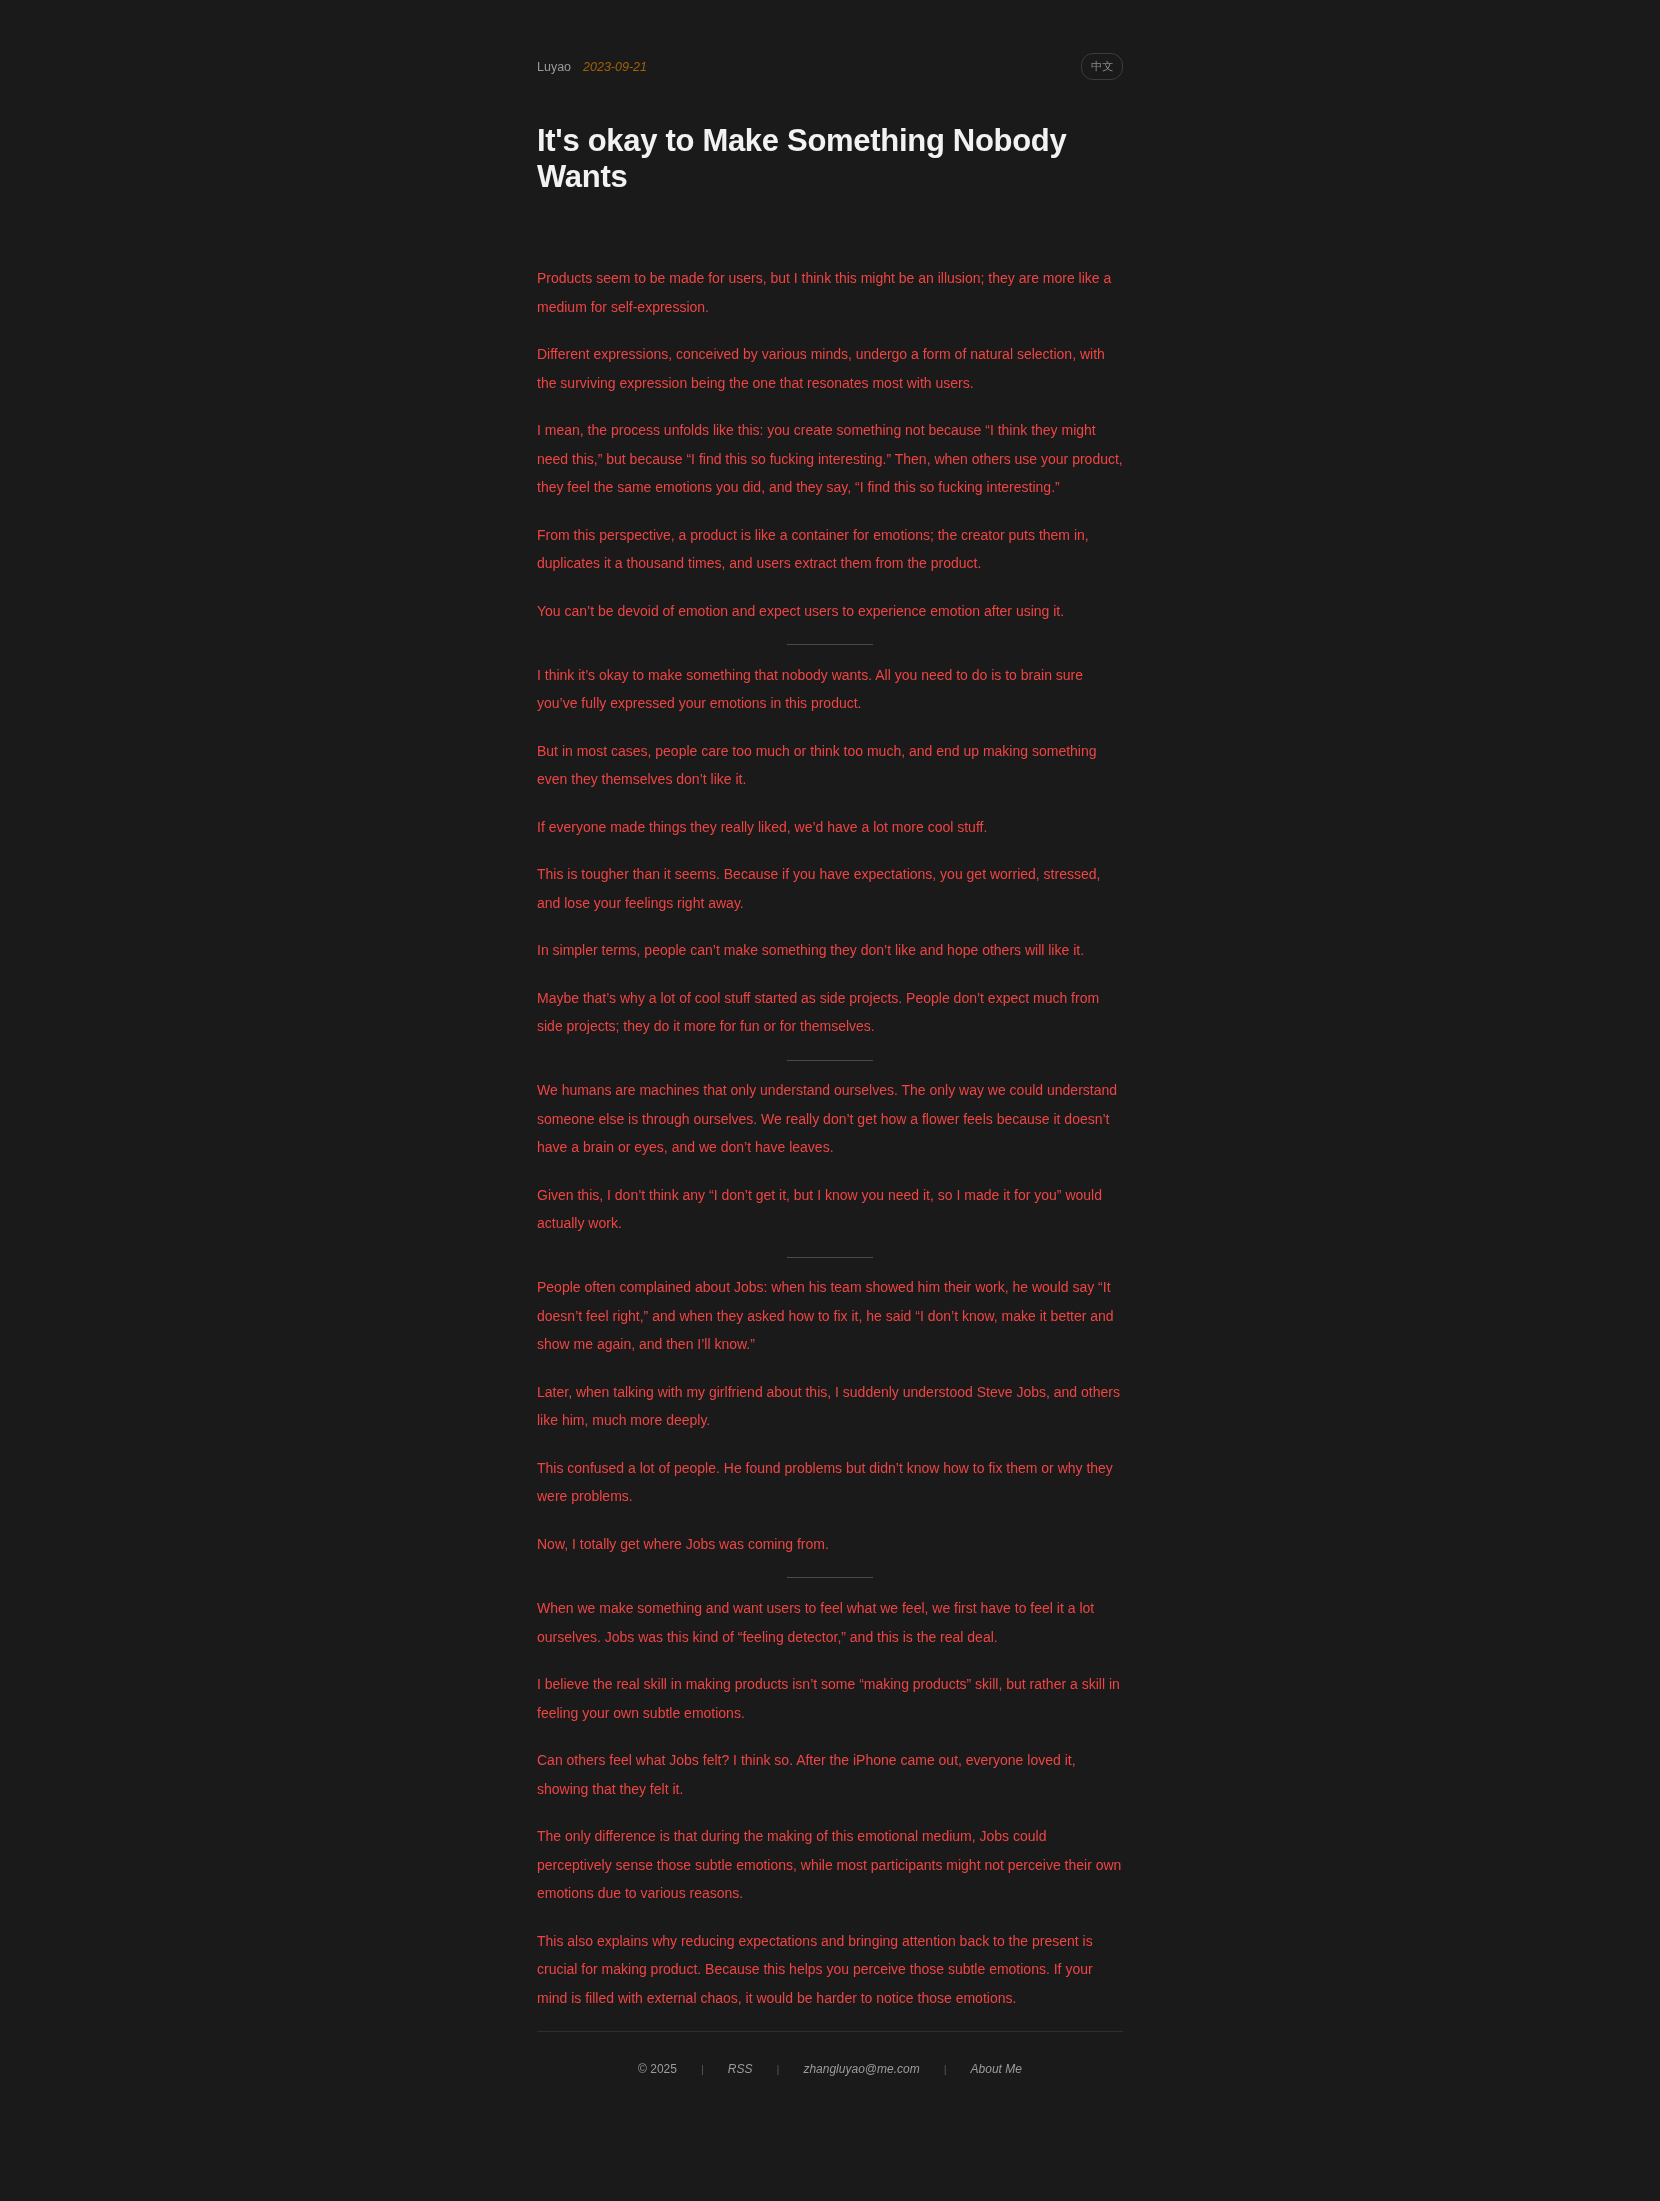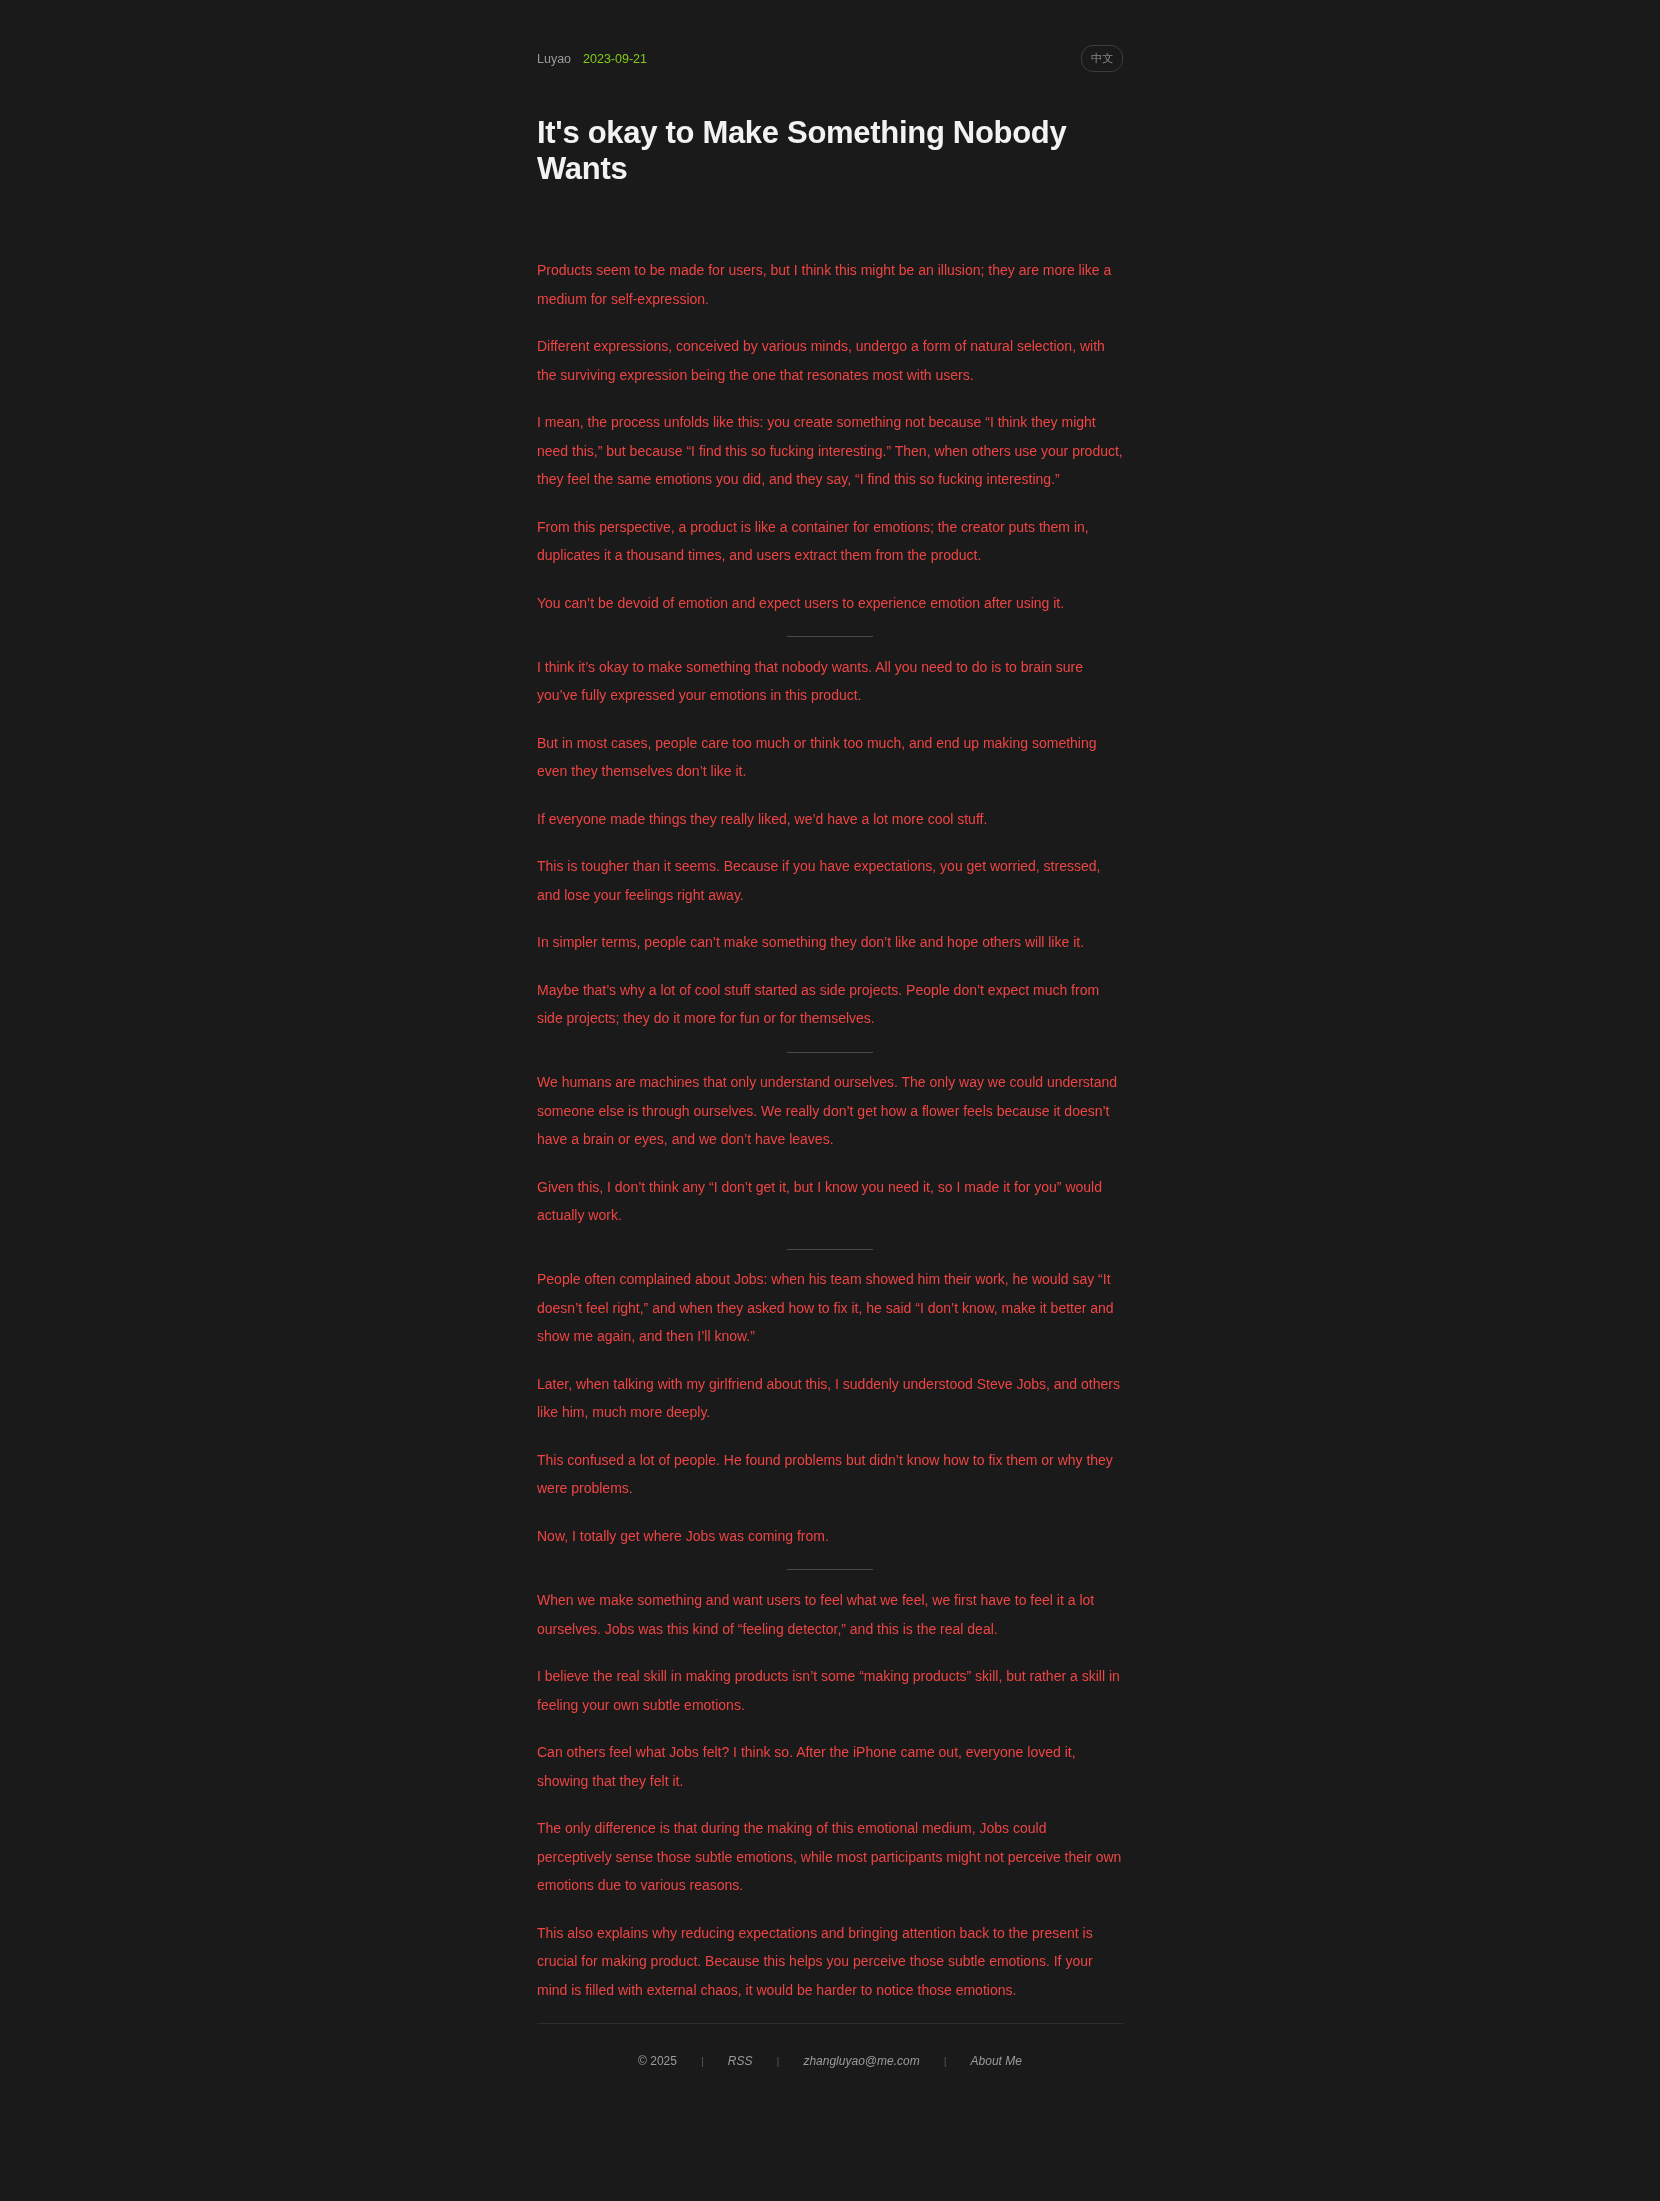--- a/index.html
+++ b/index.html
@@ -8,21 +8,21 @@
     background: #1a1a1a;
   }
   body {
     min-height: 2202px;
     width: 1660px;
     font-family: "Liberation Sans", "DejaVu Sans", sans-serif;
     -webkit-font-smoothing: antialiased;
   }
   .container {
     width: 586px;
-    margin: 8px auto;
+    margin: 16px auto;
     padding-top: 37px;
     padding-bottom: 48px;
   }
   
   .meta-row {
     display: flex;
     align-items: center;
     justify-content: space-between;
     min-height: 27px;
   }
@@ -31,21 +31,21 @@
     align-items: baseline;
     gap: 12px;
     font-size: 12.5px;
     color: #9b9b9b;
   }
   .author {
     color: #9b9b9b;
     text-decoration: none;
     cursor: pointer;
   }
-  .date { color: #84cc16; }
+  .date { color: #a16207; font-style: italic; }
   .lang-btn {
     background: transparent;
     border: 0.9px solid #3c3c3c;
     border-radius: 12px;
     color: #8a8a8a;
     font-size: 11.2px;
     line-height: 1;
     padding: 7px 8.6px;
     font-family: "Liberation Sans", "DejaVu Sans", sans-serif;
     cursor: pointer;

